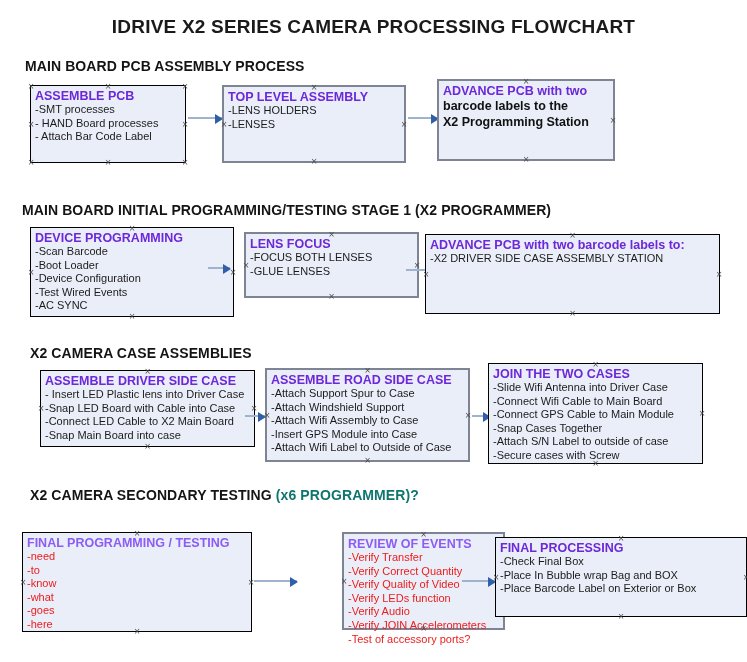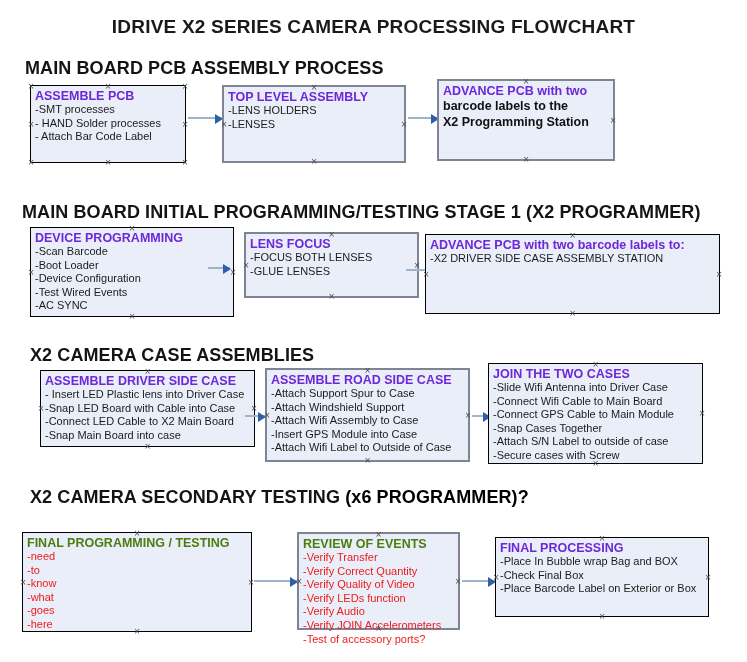--- a/index.html
+++ b/index.html
@@ -9,43 +9,43 @@
     -webkit-font-smoothing:antialiased;
   }
   #canvas{position:absolute;left:0;top:0;width:747px;height:662px;}
 
   .doc-title{
     position:absolute;left:0;top:16px;width:747px;text-align:center;
     font-size:19px;font-weight:bold;color:#1a1a1a;letter-spacing:.2px;
   }
 
   .section-head{
-    position:absolute;font-size:18px;font-weight:bold;color:#141414;
+    position:absolute;font-size:14px;font-weight:bold;color:#141414;
     letter-spacing:.1px;white-space:nowrap;
   }
-  .section-head .accent{color:#000000;}
+  .section-head .accent{color:#0f766e;}
 
   .node{
     position:absolute;background:#e9eef8;box-sizing:border-box;
     border:1px solid #000000;
   }
   .node.sel{border:2px solid #7e8493;}
   .node .title{
     font-weight:bold;font-size:12.5px;color:#6d28d9;line-height:14px;
     white-space:nowrap;
   }
-  .node .title.red{color:#4d7c0f;}
+  .node .title.red{color:#8b5cf6;}
   .node ul{list-style:none;margin:0;padding:0;}
   .node li{
     font-size:11px;color:#1b1b1b;line-height:13.6px;white-space:nowrap;
   }
   .node li.red{color:#ee1c1c;}
   .node .inner{padding:3px 0 0 4px;}
   .node .inner.bold li{font-weight:bold;font-size:12.5px;line-height:16px;color:#111;}
-  .node.overflow{overflow:visible;}
+  .node.overflow{overflow:visible;margin-left:45px;}
 
   
   .conn{position:absolute;height:9px;}
   .conn .shaft{position:absolute;left:0;top:3px;height:2px;width:100%;background:#9fb3cd;}
   .conn .head{
     position:absolute;right:-1px;top:0;width:0;height:0;
     border-top:5px solid transparent;border-bottom:5px solid transparent;
     border-left:8px solid #2f5fa8;
   }
 
@@ -66,21 +66,21 @@
 
   <div class="section-head" style="left:25px;top:58px;">
     <span>MAIN BOARD PCB ASSEMBLY PROCESS</span>
   </div>
 
   <div class="node" style="left:30px;top:85px;width:156px;height:78px;">
     <div class="inner">
       <div class="title">ASSEMBLE PCB</div>
       <ul>
         <li>-SMT processes</li>
-        <li>- HAND Solder processes</li>
+        <li>- HAND Board processes</li>
         <li>- Attach Bar Code Label</li>
       </ul>
     </div>
     <div class="handle" style="left:0;top:0;"></div>
     <div class="handle" style="left:50%;top:0;"></div>
     <div class="handle" style="left:100%;top:0;"></div>
     <div class="handle" style="left:0;top:50%;"></div>
     <div class="handle" style="left:100%;top:50%;"></div>
     <div class="handle" style="left:0;top:100%;"></div>
     <div class="handle" style="left:50%;top:100%;"></div>
@@ -290,26 +290,26 @@
     <div class="handle" style="left:0;top:50%;"></div>
     <div class="handle" style="left:100%;top:50%;"></div>
     <div class="handle" style="left:50%;top:100%;"></div>
   </div>
 
   <div class="conn" style="left:462px;top:577px;width:33px;">
     <div class="shaft"></div>
     <div class="head"></div>
   </div>
 
-  <div class="node" style="left:495px;top:537px;width:214px;height:80px;">
+  <div class="node" style="left:495px;top:537px;width:252px;height:80px;">
     <div class="inner">
       <div class="title">FINAL PROCESSING</div>
       <ul>
+        <li> -Check Final Box</li>
         <li>-Place In Bubble wrap Bag and BOX</li>
-        <li> -Check Final Box</li>
         <li>-Place Barcode Label on Exterior or Box</li>
       </ul>
     </div>
     <div class="handle" style="left:50%;top:0;"></div>
     <div class="handle" style="left:0;top:50%;"></div>
     <div class="handle" style="left:100%;top:50%;"></div>
     <div class="handle" style="left:50%;top:100%;"></div>
   </div>
 
 </div>

